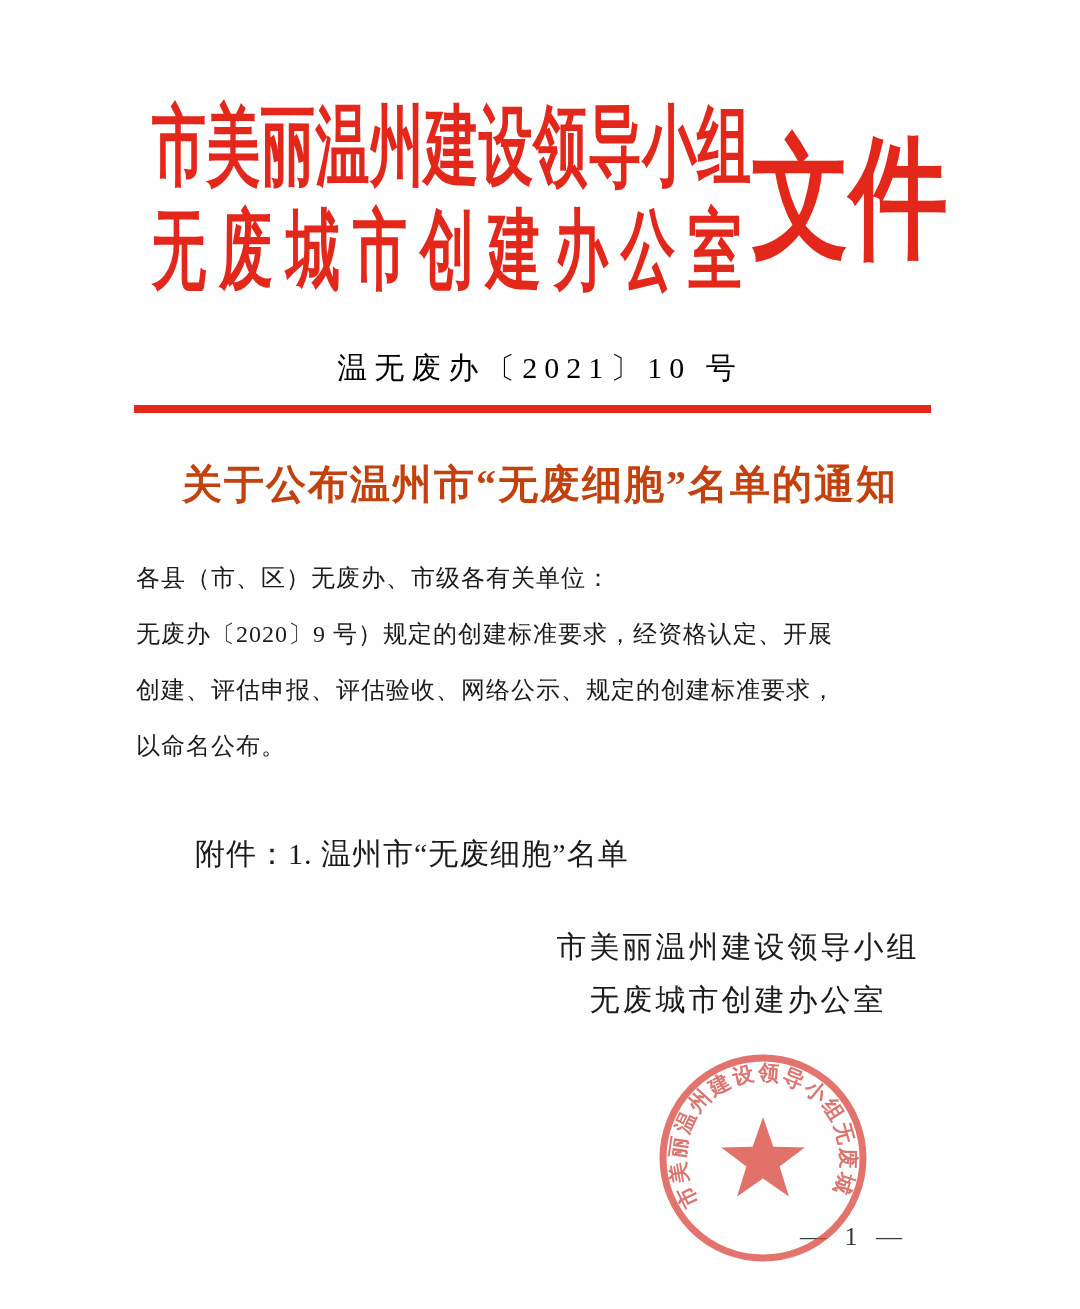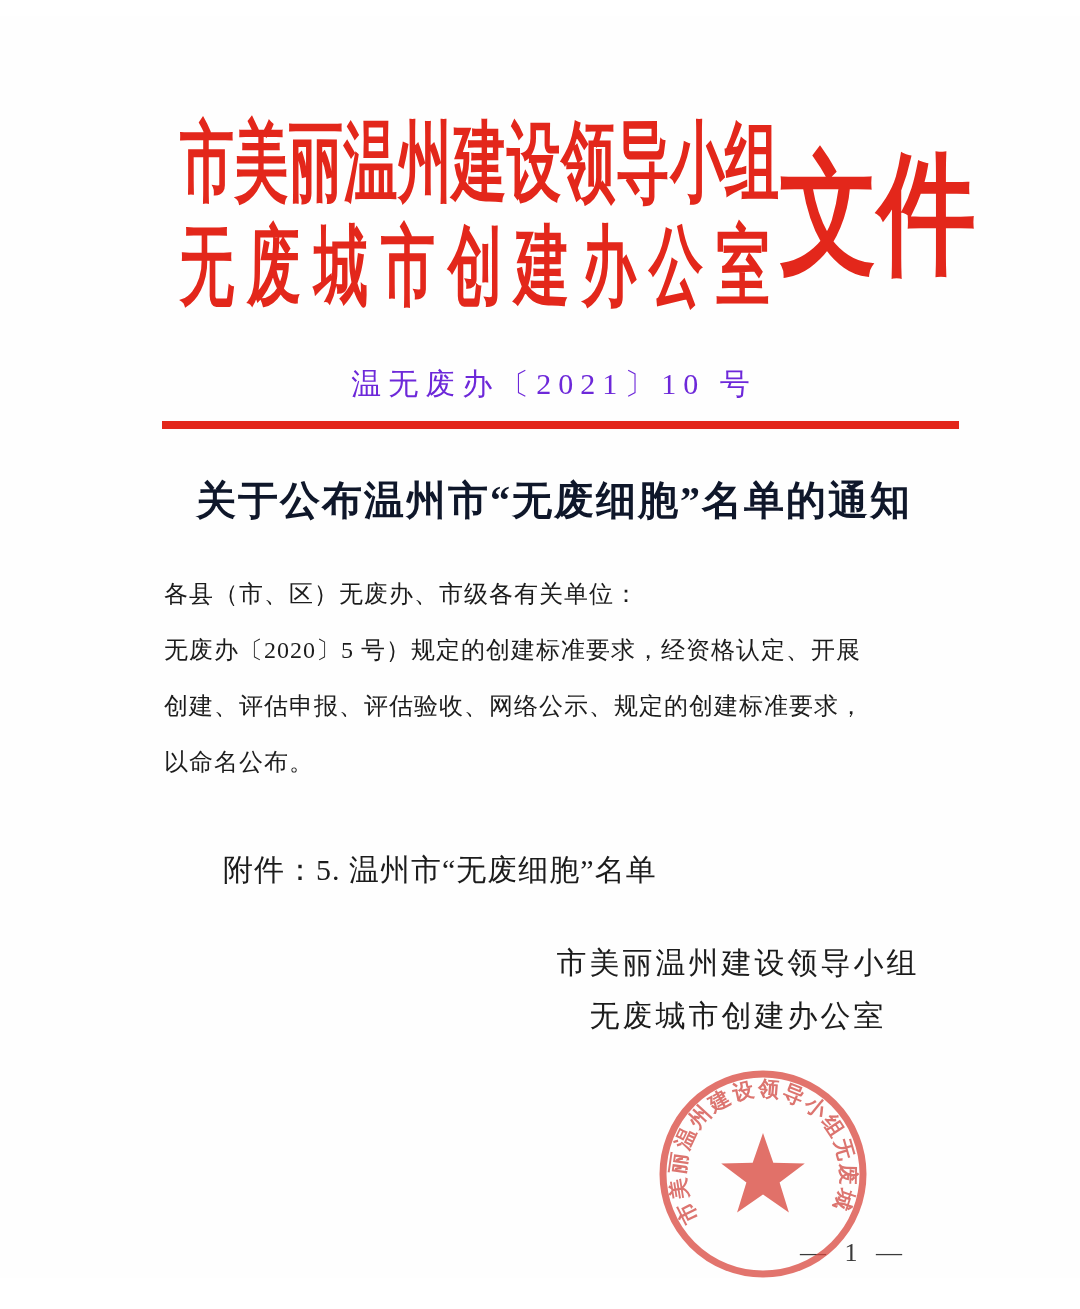--- a/index.html
+++ b/index.html
@@ -6,26 +6,25 @@
     --red: #e3271b;
     --seal-red: #d8463c;
     --ink: #1c1c1c;
   }
   * { margin: 0; padding: 0; box-sizing: border-box; }
   html, body { background: #ffffff; }
   .page {
     position: relative;
     width: 1080px;
     height: 1262px;
-    margin: 16px auto;
+    margin: 0 auto;
     background: #fefefe;
     overflow: hidden;
     font-family: "Liberation Serif", "DejaVu Serif", serif;
     color: var(--ink);
-    padding-left: 28px;
   }
 
   
   .header {
     display: flex;
     justify-content: space-between;
     align-items: center;
     padding: 118px 148px 0 152px;
   }
   .hdr-left { width: 606px; }
@@ -51,39 +50,39 @@
     transform-origin: center;
     white-space: nowrap;
   }
 
   
   .docnum {
     margin-top: 72px;
     text-align: center;
     font-size: 30px;
     letter-spacing: 7px;
-    color: #6d28d9;
+    color: #000000;
     white-space: nowrap;
   }
   .redline {
     width: 797px;
     height: 8px;
     background: var(--red);
     margin-left: 134px;
     margin-top: 16px;
   }
 
   
   .title {
     margin-top: 44px;
     text-align: center;
     font-size: 40px;
     font-weight: 700;
     letter-spacing: 2px;
-    color: #0f172a;
+    color: #c2410c;
     white-space: nowrap;
   }
 
   
   .body-block {
     margin: 38px 120px 0 136px;
     font-size: 24px;
   }
   .b-line {
     line-height: 56px;
@@ -146,28 +145,28 @@
   </div>
 
   <div class="docnum">温无废办〔2021〕10 号</div>
 
   <div class="redline"></div>
 
   <div class="title">关于公布温州市“无废细胞”名单的通知</div>
 
   <div class="body-block">
     <div class="b-line">各县（市、区）无废办、市级各有关单位：</div>
-    <div class="b-line">无废办〔2020〕5 号）规定的创建标准要求，经资格认定、开展</div>
+    <div class="b-line">无废办〔2020〕9 号）规定的创建标准要求，经资格认定、开展</div>
     <div class="b-line">创建、评估申报、评估验收、网络公示、规定的创建标准要求，</div>
     <div class="b-line">以命名公布。</div>
   </div>
 
   <div class="attach">
     <div class="a-line">
-      <span>附件：</span><span>5. 温州市“无废细胞”名单</span>
+      <span>附件：</span><span>1. 温州市“无废细胞”名单</span>
     </div>
   </div>
 
   <div class="sig">
     <div class="s-line">市美丽温州建设领导小组</div>
     <div class="s-line">无废城市创建办公室</div>
   </div>
 
   <svg class="seal" viewBox="0 0 220 220" xmlns="http://www.w3.org/2000/svg">
     <defs>

